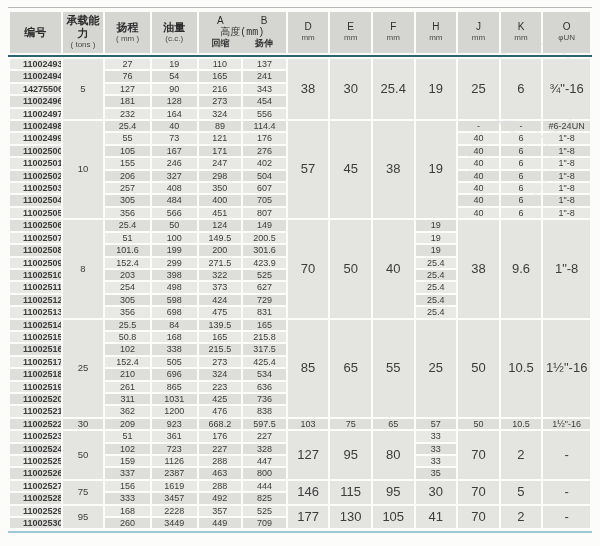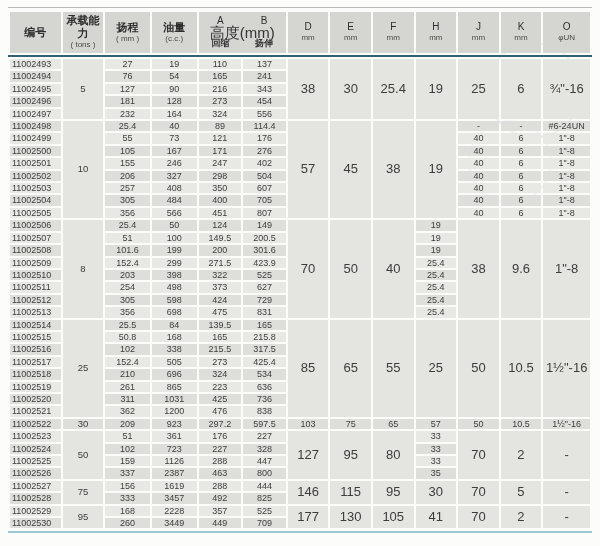--- a/index.html
+++ b/index.html
@@ -22,35 +22,35 @@
   
   thead th, .hdr th {
     background:#d5d5d2; padding:2px 0 3px 0; vertical-align:middle;
     font-weight:normal; height:36px;
   }
   .h-main { font-size:11px; color:#2e2e2e; line-height:13px; font-weight:bold; }
   .h-letter { font-size:10px; color:#2e2e2e; line-height:12px; font-weight:normal; }
   .h-sub  { font-size:8px;  color:#4a4a4a; line-height:10px; }
   .ab-grid { display:grid; grid-template-columns:1fr 1fr; row-gap:0; }
   .ab-grid .top { font-size:10px; line-height:12px; color:#2e2e2e; }
-  .ab-grid .mid { grid-column:1 / span 2; font-size:15px; line-height:11px; color:#333; }
+  .ab-grid .mid { grid-column:1 / span 2; font-size:10px; line-height:11px; color:#333;font-family:Liberation Mono, monospace; }
   .ab-grid .bot { font-size:9px; line-height:11px; color:#333;font-weight:bold; }
 
   .header-rule { width:584px; height:2px; background:#2f6272; margin-top:0px; }
   .bottom-rule { width:584px; height:2px; background:#9cc8d4; margin-top:1px; }
 
   
   tbody td {
     height:10.4px; line-height:10.4px; font-size:9px;
     text-align:center; padding:0; overflow:hidden; white-space:nowrap;
     color:#3c3c3c;
   }
   tr.even td { background:#e8e8e5; }
   tr.odd  td { background:#dededb; }
-  td.pn   { text-align:left; padding-left:2px; }
+  td.pn   { text-align:left; padding-left:13px;font-weight:bold; }
   td.merged { background:#e4e4e1 !important; font-size:13px; }
   td.tons { font-size:9.5px; }
 
   
   .wm { position:absolute; border-radius:50%; border:2px solid rgba(110,150,170,0.10); pointer-events:none; }
   .wm1 { right:18px; top:42px;  width:92px; height:92px; }
   .wm2 { right:48px; top:120px; width:80px; height:80px; border-color:rgba(110,150,170,0.07); }
 </style>
 </head>
 <body>
@@ -171,21 +171,21 @@
             <td rowspan="5" class="merged">¾"-16</td>
           </tr>
           <tr class="odd">
             <td class="pn">11002494</td>
             <td>76</td>
             <td>54</td>
             <td>165</td>
             <td>241</td>
           </tr>
           <tr class="even">
-            <td class="pn">11002495</td>
+            <td class="pn">14275506</td>
             <td>127</td>
             <td>90</td>
             <td>216</td>
             <td>343</td>
           </tr>
           <tr class="odd">
             <td class="pn">11002496</td>
             <td>181</td>
             <td>128</td>
             <td>273</td>
@@ -416,21 +416,21 @@
             <td>362</td>
             <td>1200</td>
             <td>476</td>
             <td>838</td>
           </tr>
           <tr class="odd">
             <td class="pn">11002522</td>
             <td class="tons">30</td>
             <td>209</td>
             <td>923</td>
-            <td>297.2</td>
+            <td>668.2</td>
             <td>597.5</td>
             <td>103</td>
             <td>75</td>
             <td>65</td>
             <td>57</td>
             <td>50</td>
             <td>10.5</td>
             <td>1½"-16</td>
           </tr>
           <tr class="even">

